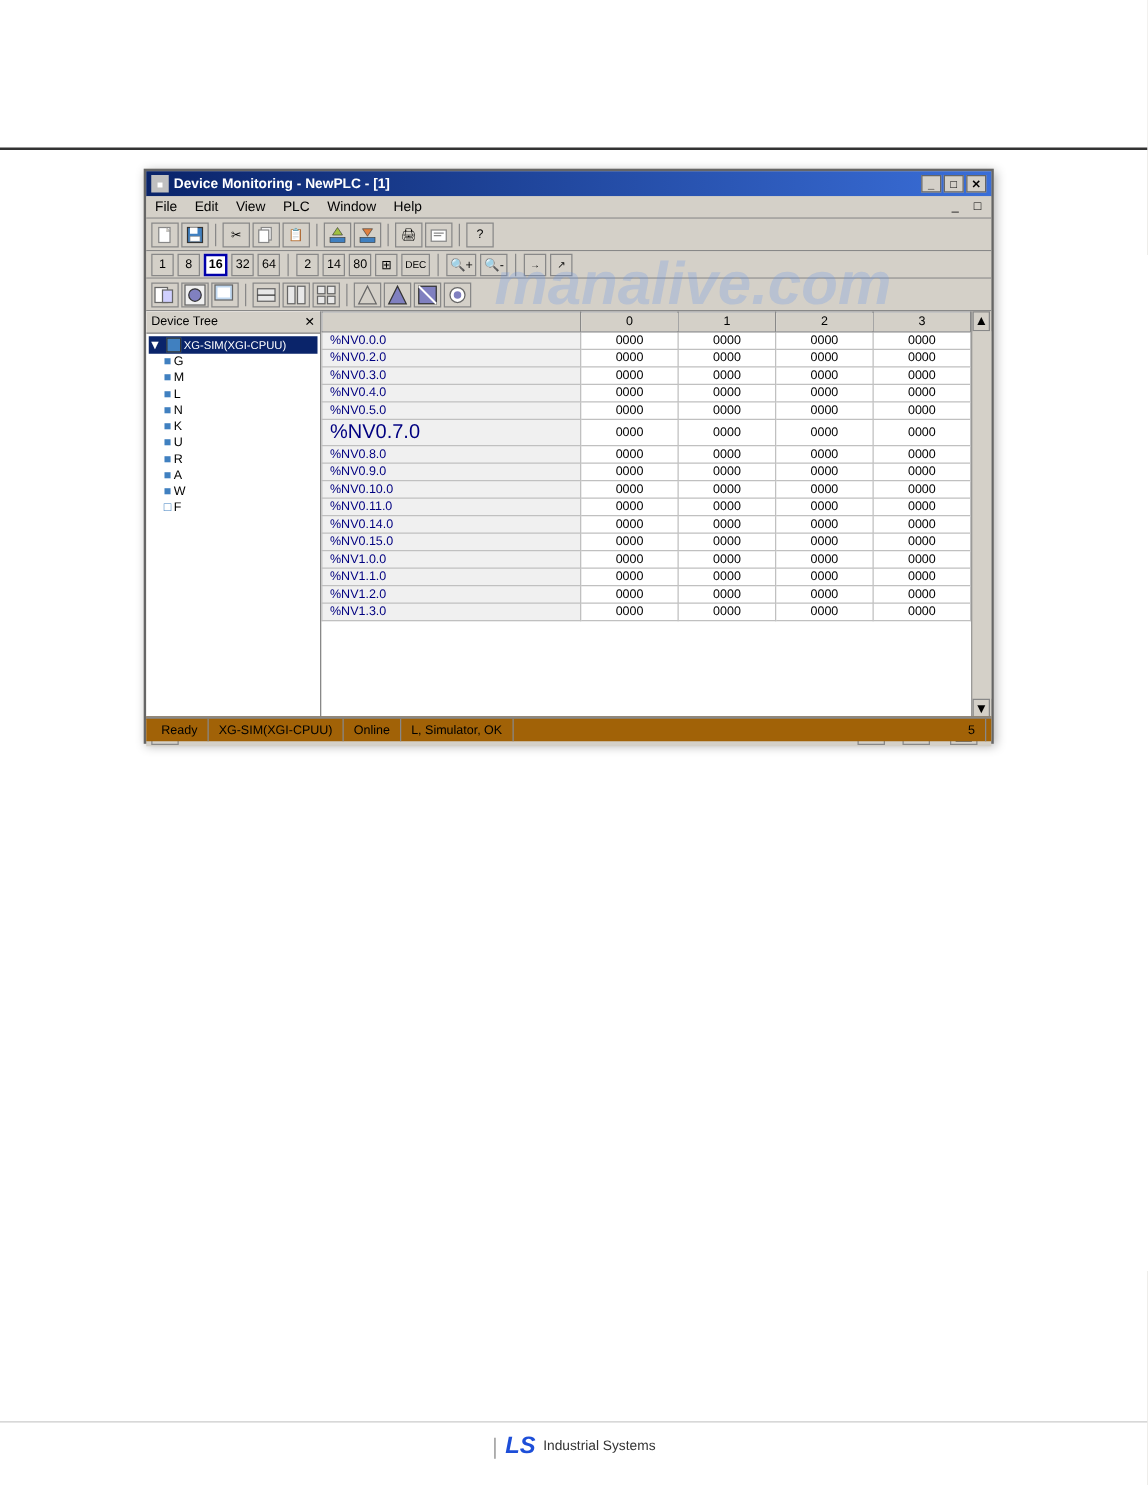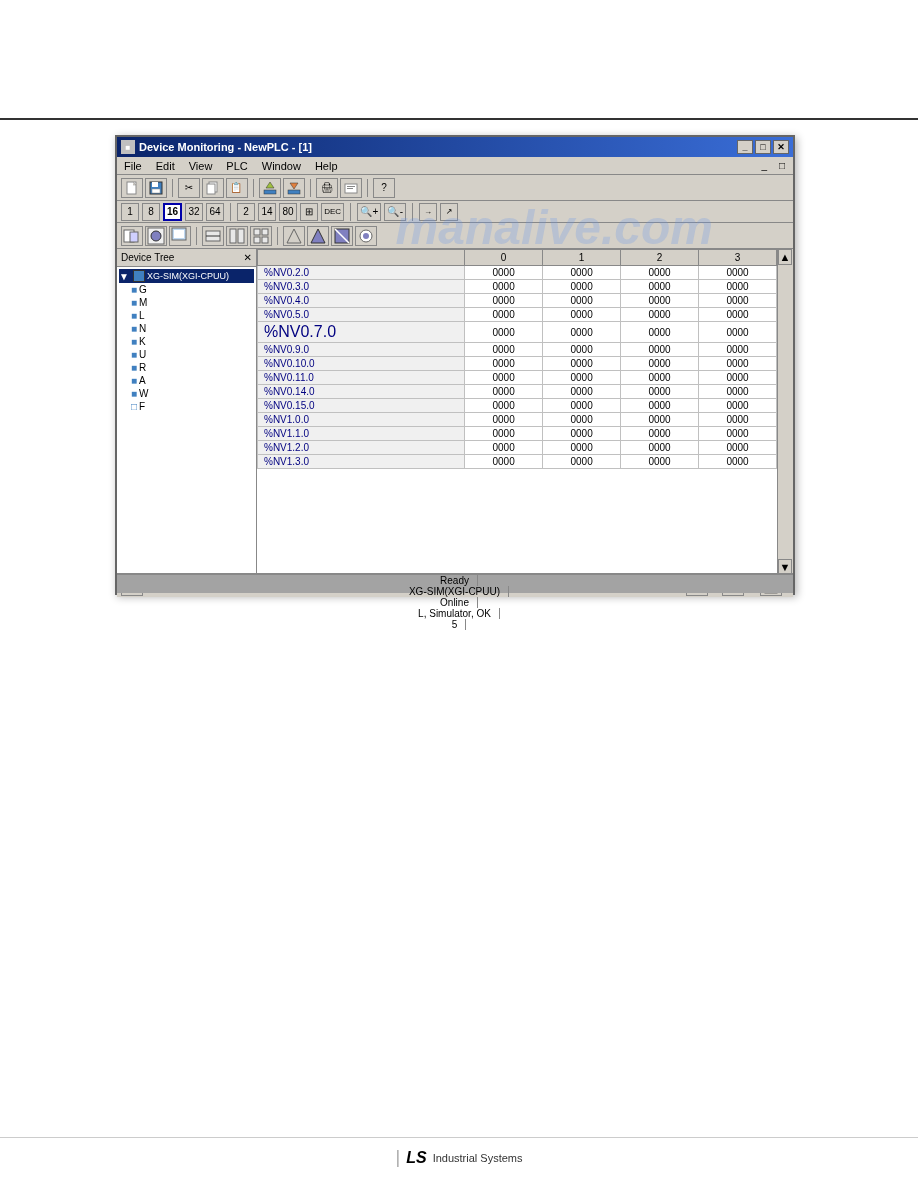--- a/index.html
+++ b/index.html
@@ -279,27 +279,26 @@
       flex-direction: column;
     }
 
     
     .status-bar {
       position: absolute;
       bottom: 0;
       left: 0;
       right: 0;
       height: 20px;
-      background: #a3a3a3;
+      background: #a16207;
       border-top: 2px solid #888;
       display: flex;
       align-items: center;
       padding: 0 4px;
       font-size: 10px;
-      flex-direction: column;
     }
 
     .status-segment {
       border-right: 1px solid #888;
       padding: 0 8px;
       height: 100%;
       display: flex;
       align-items: center;
     }
 
@@ -347,22 +346,22 @@
       transform: translateX(-50%);
       display: flex;
       align-items: center;
       gap: 6px;
       font-size: 12px;
       color: #003399;
     }
 
     .ls-logo-mark {
       font-weight: bold;
-      font-size: 16px;
-      color: #000000;
+      font-size: 19px;
+      color: #1d4ed8;
       font-style: italic;
     }
 
     
     .watermark {
       position: absolute;
       top: 200px;
       left: 50%;
       transform: translateX(-20%);
       font-size: 48px;
@@ -627,20 +626,27 @@
         <thead>
           <tr>
             <th></th>
             <th>0</th>
             <th>1</th>
             <th>2</th>
             <th>3</th>
           </tr>
         </thead>
         <tbody id="grid-body">
+        <tr>
+              <td style="color: rgb(0, 0, 128); font-size: 10px;">%NV0.0.0</td>
+              <td style="font-size: 10px;">0000</td>
+              <td style="font-size: 10px;">0000</td>
+              <td style="font-size: 10px;">0000</td>
+              <td style="font-size: 10px;">0000</td>
+            </tr>
             <tr>
               <td style="color: rgb(0, 0, 128); font-size: 10px;">%NV0.2.0</td>
               <td style="font-size: 10px;">0000</td>
               <td style="font-size: 10px;">0000</td>
               <td style="font-size: 10px;">0000</td>
               <td style="font-size: 10px;">0000</td>
             </tr>
             <tr>
               <td style="color: rgb(0, 0, 128); font-size: 10px;">%NV0.3.0</td>
               <td style="font-size: 10px;">0000</td>
@@ -657,20 +663,27 @@
             </tr>
             <tr>
               <td style="color: rgb(0, 0, 128); font-size: 10px;">%NV0.5.0</td>
               <td style="font-size: 10px;">0000</td>
               <td style="font-size: 10px;">0000</td>
               <td style="font-size: 10px;">0000</td>
               <td style="font-size: 10px;">0000</td>
             </tr>
             <tr>
               <td style="color: rgb(0, 0, 128); font-size: 16px;">%NV0.7.0</td>
+              <td style="font-size: 10px;">0000</td>
+              <td style="font-size: 10px;">0000</td>
+              <td style="font-size: 10px;">0000</td>
+              <td style="font-size: 10px;">0000</td>
+            </tr>
+            <tr>
+              <td style="color: rgb(0, 0, 128); font-size: 10px;">%NV0.8.0</td>
               <td style="font-size: 10px;">0000</td>
               <td style="font-size: 10px;">0000</td>
               <td style="font-size: 10px;">0000</td>
               <td style="font-size: 10px;">0000</td>
             </tr>
             <tr>
               <td style="color: rgb(0, 0, 128); font-size: 10px;">%NV0.9.0</td>
               <td style="font-size: 10px;">0000</td>
               <td style="font-size: 10px;">0000</td>
               <td style="font-size: 10px;">0000</td>

